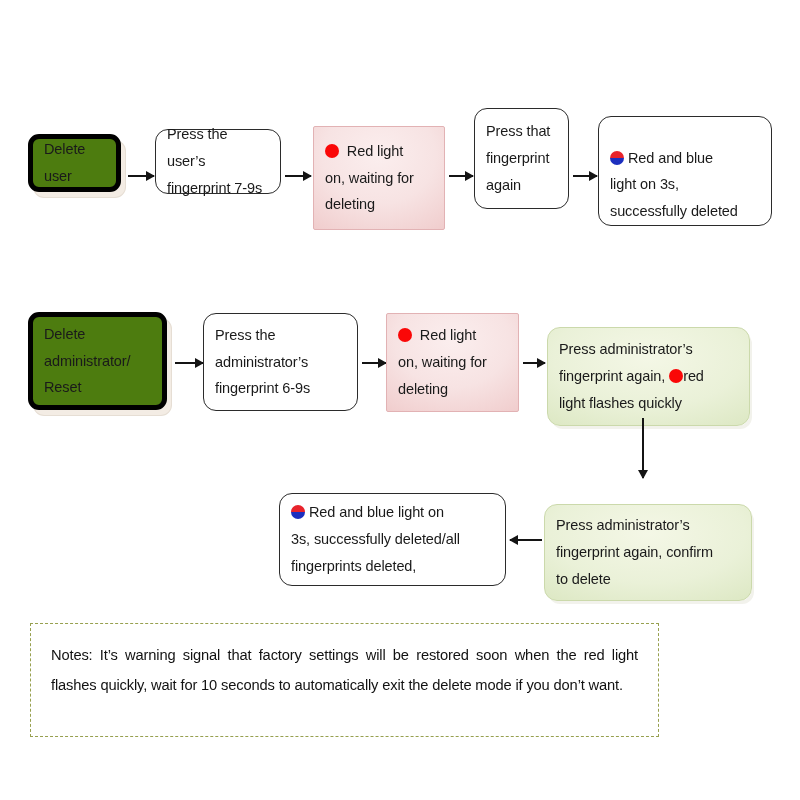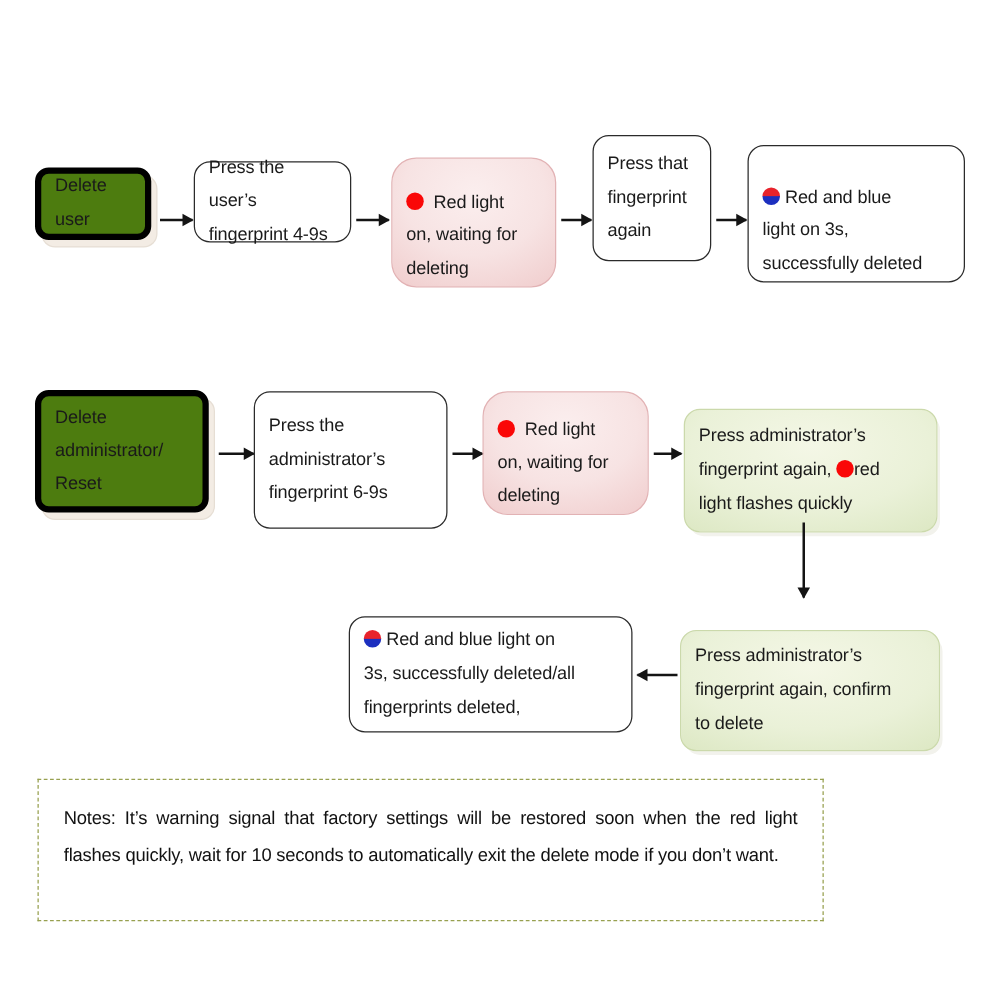--- a/index.html
+++ b/index.html
@@ -51,22 +51,21 @@
     background: #4d7c0f;
     border: 5px solid #000000;
     border-radius: 11px;
     box-shadow: 5px 6px 0 -1px #f3ece4, 5px 6px 0 0px #e6ded4;
   }
 
   
   .node.pink {
     background: radial-gradient(ellipse 115% 125% at 50% 28%, #fbeeee 0%, #f7e3e3 38%, #efc9c9 78%, #e9b9ba 100%);
     border: 1px solid #e2b2b4;
-    border-radius: 20px;
-    justify-content: flex-end;
+    border-radius: 2px;
   }
 
   
   .node.green {
     background: radial-gradient(ellipse 118% 130% at 50% 30%, #f4f7e6 0%, #eaf1d8 40%, #d7e4bb 80%, #cbdcab 100%);
     border: 1px solid #cbd9ab;
     border-radius: 13px;
     box-shadow: 3px 4px 0 -1px #f2f2ec;
     margin-top: 14px;
   }
@@ -154,21 +153,21 @@
 user</span>
   </div>
 
   <div class="arrow-h" style="left:128px; top:170px; width:26px; height:12px;">
     <span class="shaft"></span>
     <span class="head"></span>
   </div>
 
   <div class="node white" id="n1-2" style="left:155px; top:129px; width:126px; height:65px;">
     <span class="txt">Press the user’s
-fingerprint 4-9s</span>
+fingerprint 7-9s</span>
   </div>
 
   <div class="arrow-h" style="left:285px; top:170px; width:26px; height:12px;">
     <span class="shaft"></span>
     <span class="head"></span>
   </div>
 
   <div class="node pink" id="n1-3" style="left:313px; top:126px; width:132px; height:104px;">
     <span class="txt"><span class="led led-red"></span>&nbsp; <span>Red light
 on, waiting for
@@ -201,21 +200,21 @@
     <span class="txt">Delete
 administrator/
 Reset</span>
   </div>
 
   <div class="arrow-h" style="left:175px; top:357px; width:28px; height:12px;">
     <span class="shaft"></span>
     <span class="head"></span>
   </div>
 
-  <div class="node white" id="n2-2" style="left:203px; top:313px; width:155px; height:110px;">
+  <div class="node white" id="n2-2" style="left:203px; top:313px; width:155px; height:98px;">
     <span class="txt">Press the
 administrator’s
 fingerprint 6-9s</span>
   </div>
 
   <div class="arrow-h" style="left:362px; top:357px; width:24px; height:12px;">
     <span class="shaft"></span>
     <span class="head"></span>
   </div>
 

